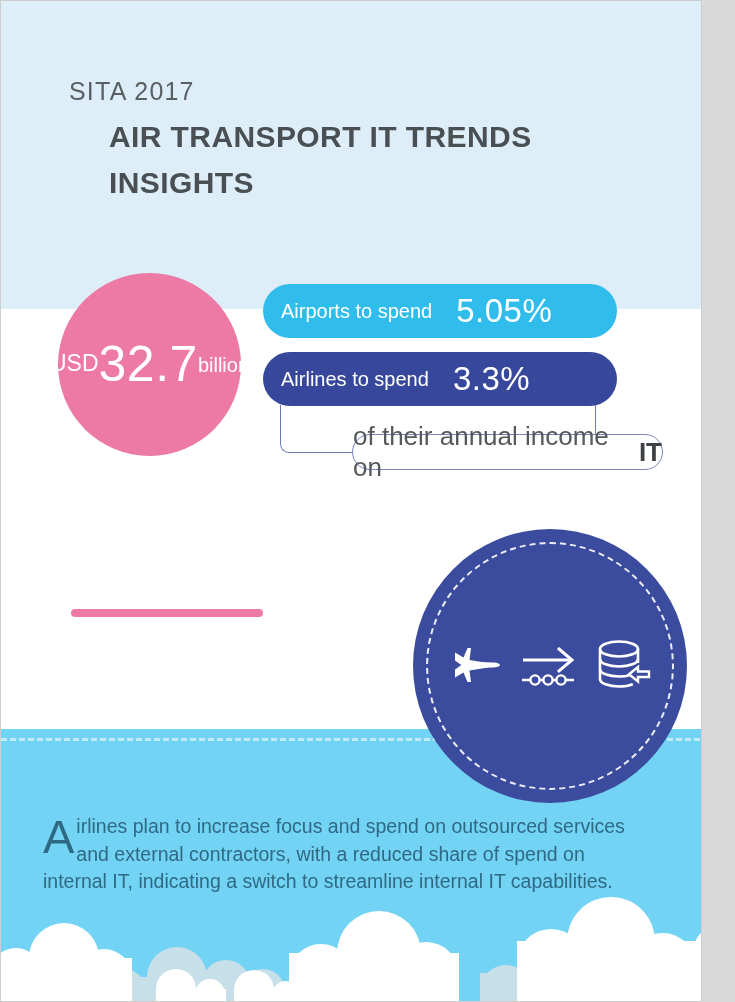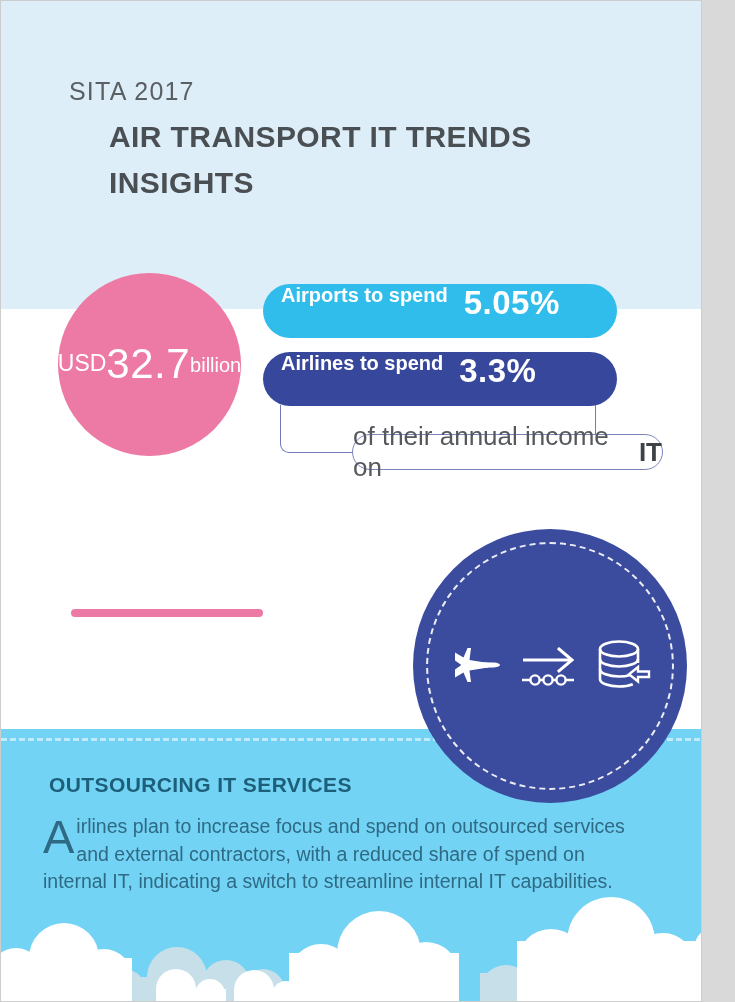--- a/index.html
+++ b/index.html
@@ -79,38 +79,38 @@
     background: #ec7aa4;
     color: #ffffff;
     text-align: center;
     display: flex;
     flex-direction: row;
     align-items: center;
     justify-content: center;
     line-height: 1;
   }
   .pink-circle .pc-usd { font-size: 23px; padding-bottom: 2px; }
-  .pink-circle .pc-num { font-size: 42px; letter-spacing: .5px; padding: 3px 0 5px; }
+  .pink-circle .pc-num { font-size: 50px; letter-spacing: .5px; padding: 3px 0 5px; }
   .pink-circle .pc-unit { font-size: 20px; }
 
   
   .bar {
     position: absolute;
     left: 262px;
     height: 54px;
     border-radius: 27px;
     display: flex;
+    align-items: center;
     color: #ffffff;
     padding-left: 18px;
-    font-weight: bold;
   }
   .bar-airports { top: 283px; width: 354px; background: #31bdec; }
   .bar-airlines { top: 351px; width: 354px; background: #37479b; }
   .bar .bar-label { font-size: 20px; }
-  .bar .bar-value { font-size: 33px; margin-left: 16px; letter-spacing: .5px; }
+  .bar .bar-value { font-size: 33px; margin-left: 24px; letter-spacing: .5px; }
 
   
   .conn {
     position: absolute;
     border-color: #6f7bb5;
     border-style: solid;
     border-width: 0;
   }
   .conn-left {
     left: 279px; top: 404px;
@@ -290,21 +290,20 @@
             <path d="M6 22 C6 26.2 14.5 29.5 25 29.5 C35.5 29.5 44 26.2 44 22"></path>
             <path d="M6 32 C6 36.2 14.5 39.5 25 39.5 C29.3 39.5 33.2 38.9 36.4 37.9"></path>
           </g>
           <path fill="#3b4b9e" stroke="#ffffff" stroke-width="2.4" d="M36 40 L36 34.5 L47 34.5 L47 30 L56 37.2 L47 44.5 L47 40 Z" transform="translate(-1,0) scale(-1,1) translate(-92,0)"></path>
         </svg>
       </span>
 
     </div>
   </div>
 
-  <div class="outs-title">OUTSOURCING IT SERVICES</div>
   <div class="outs-body">
     <span class="dropcap">A</span><span>irlines plan to increase focus and spend on outsourced services and external contractors, with a reduced share of spend on internal IT, indicating a switch to streamline internal IT capabilities.</span>
   </div>
 
   <div class="clouds">
     <svg width="735" height="110" viewBox="0 0 735 110">
       <g fill="#c6dfe9">
         <circle cx="262" cy="100" r="22"></circle>
         <circle cx="176" cy="86" r="30"></circle>
         <circle cx="123" cy="100" r="22"></circle>

